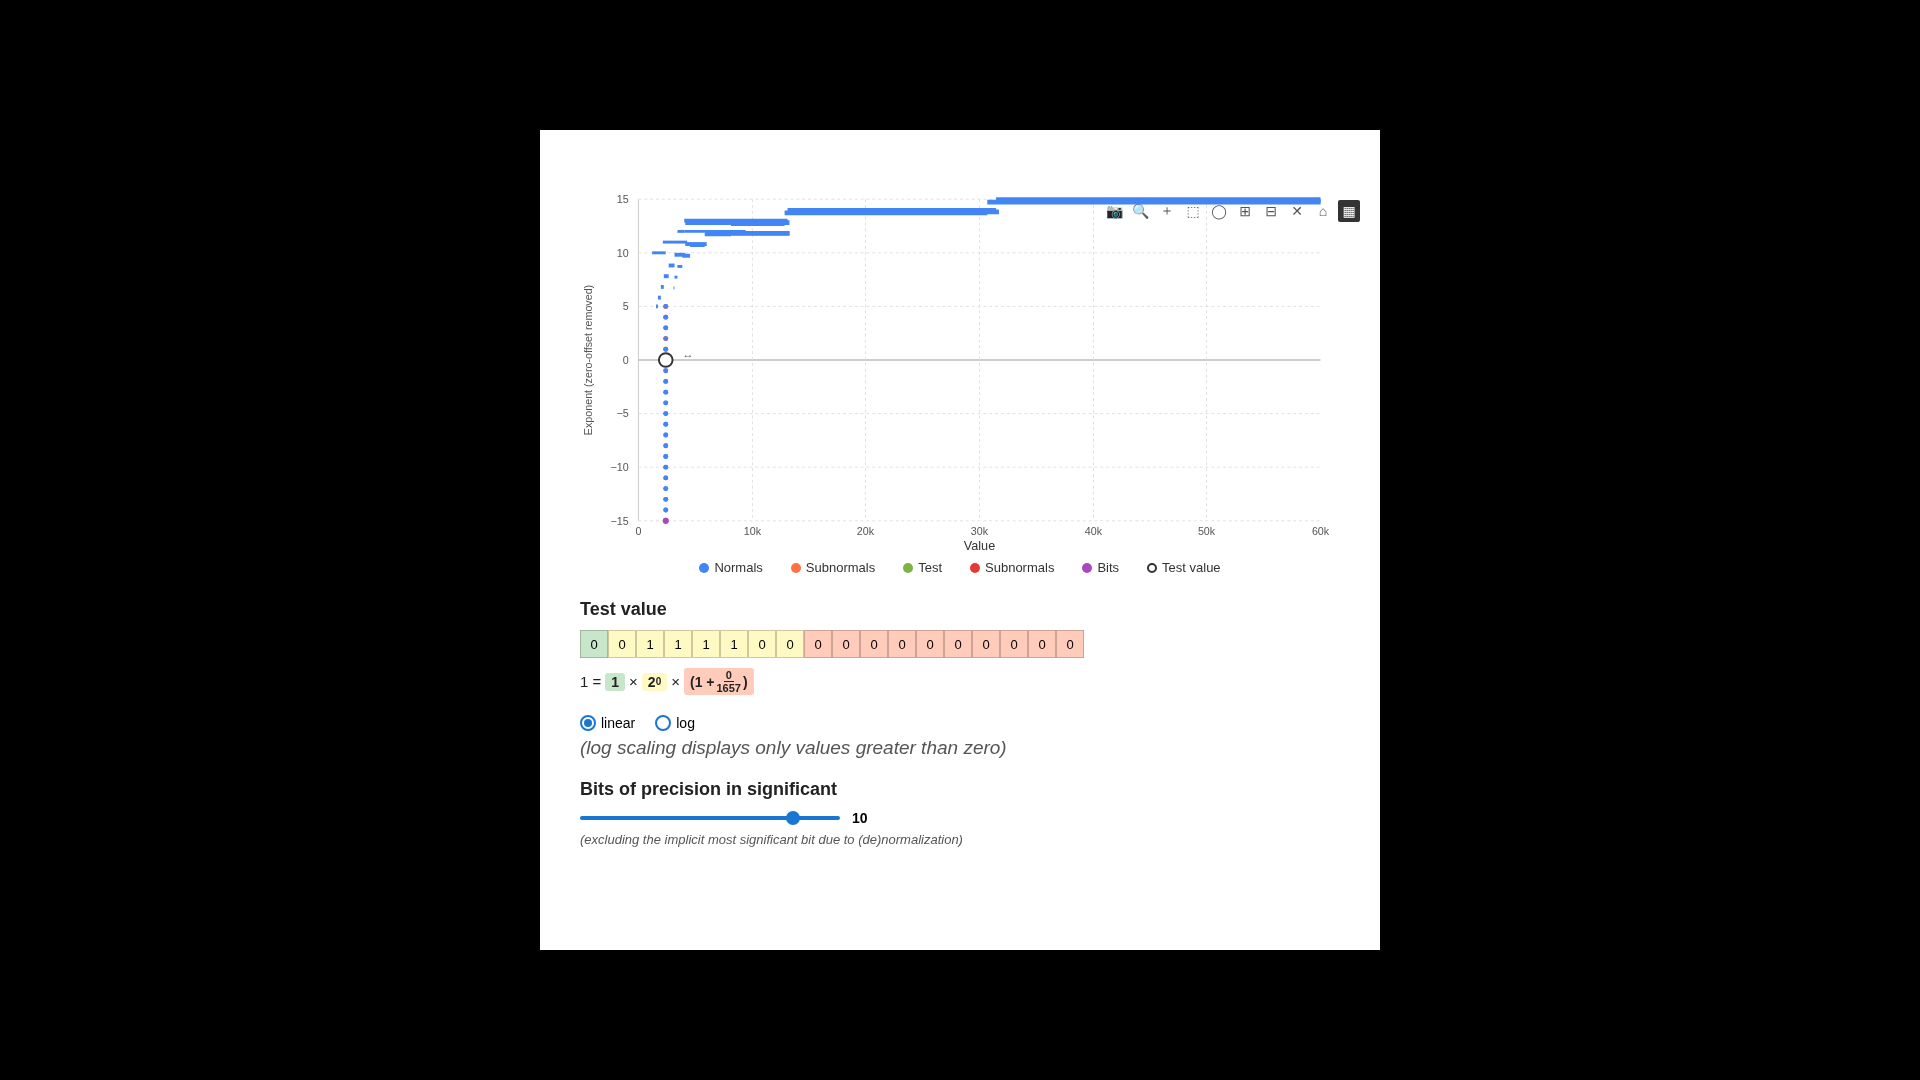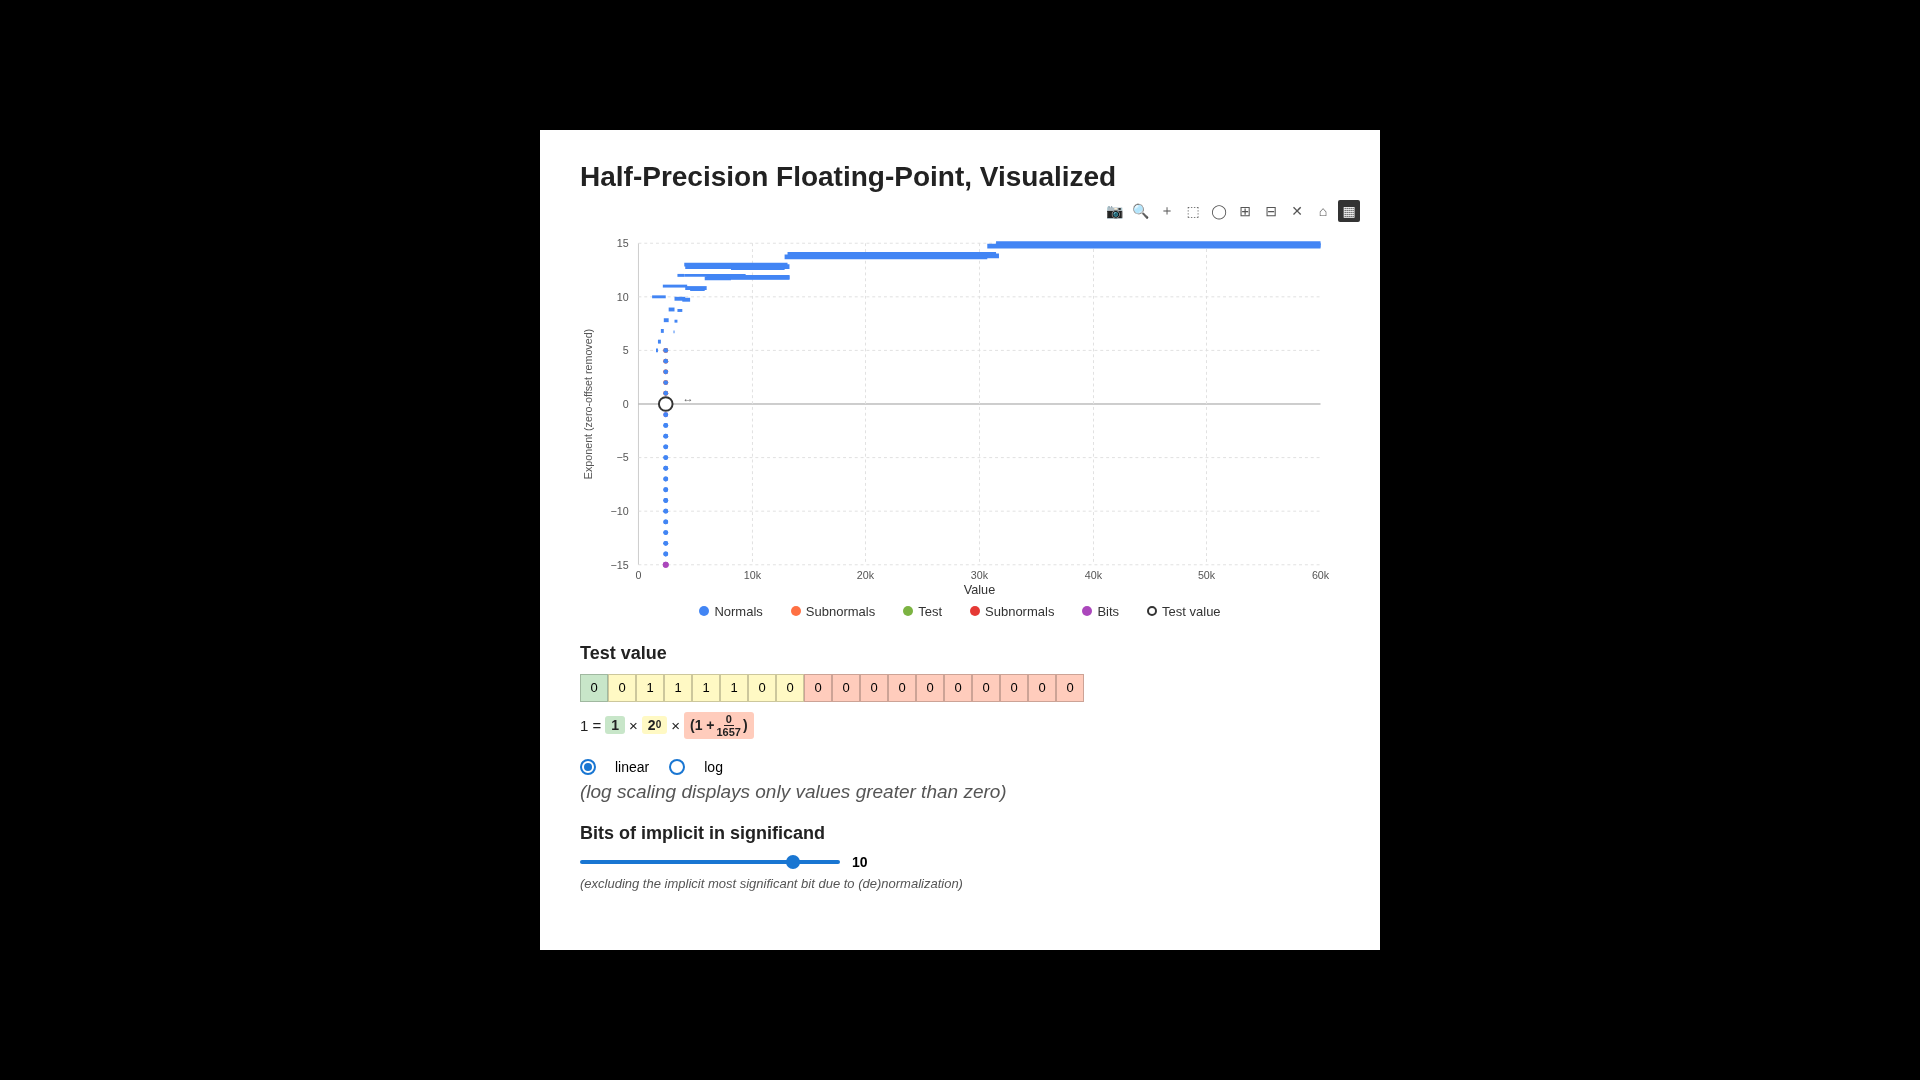--- a/index.html
+++ b/index.html
@@ -139,21 +139,21 @@
     }
     .radio-group {
       display: flex;
       gap: 20px;
       margin-top: 6px;
       align-items: center;
     }
     .radio-label {
       display: flex;
       align-items: center;
-      gap: 19px;
+      gap: 5px;
       font-size: 14px;
       cursor: pointer;
     }
     .radio-circle {
       width: 16px;
       height: 16px;
       border-radius: 50%;
       border: 2px solid #1976d2;
       display: flex;
       align-items: center;
@@ -211,21 +211,20 @@
     .superscript {
       font-size: 10px;
       vertical-align: super;
       line-height: 0;
     }
   </style>
 </head>
 <body>
 
 <div class="page-container">
-  <h1 class="page-title">Half-Precision Floating-Point, Visualized</h1>
 
   <div class="chart-toolbar">
     <div class="toolbar-icon" title="Camera">📷</div>
     <div class="toolbar-icon" title="Zoom In">🔍</div>
     <div class="toolbar-icon" title="Zoom Out">＋</div>
     <div class="toolbar-icon" title="Select">⬚</div>
     <div class="toolbar-icon" title="Lasso">◯</div>
     <div class="toolbar-icon" title="Add">⊞</div>
     <div class="toolbar-icon" title="Remove">⊟</div>
     <div class="toolbar-icon" title="Close">✕</div>
@@ -463,21 +462,21 @@
       </label>
       <label class="radio-label">
         <div class="radio-circle"></div>
         <span>log</span>
       </label>
     </div>
     <div class="scale-note">(log scaling displays only values greater than zero)</div>
   </div>
 
   <div class="section precision-section">
-    <div class="section-title">Bits of implicit in significand</div>
+    <div class="section-title">Bits of precision in significant</div>
     <div class="slider-row">
       <div class="slider-track">
         <div class="slider-thumb"></div>
       </div>
       <span class="slider-value">10</span>
     </div>
     <div class="precision-note">(excluding the implicit most significant bit due to (de)normalization)</div>
   </div>
 
 </div>

